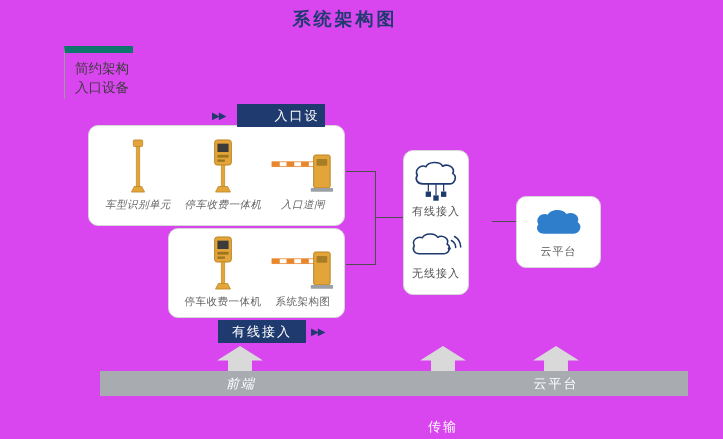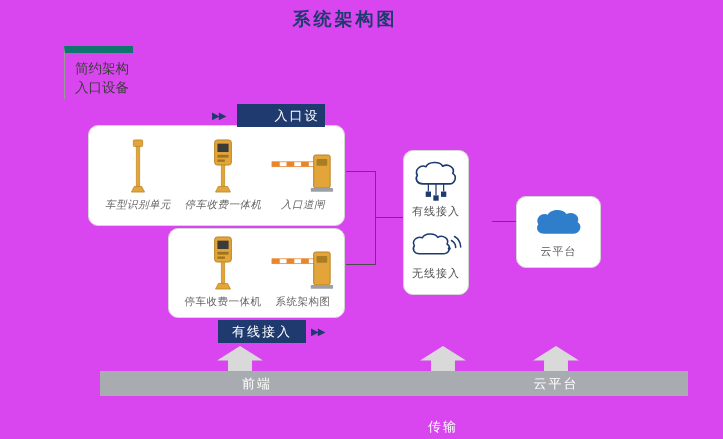--- a/index.html
+++ b/index.html
@@ -177,17 +177,17 @@
         </svg>
     </div>
     <div class="net-label" style="top:47px;">云平台</div>
   </div>
 
   <div class="up-arrow" style="left:217px; top:346px;"></div>
   <div class="up-arrow" style="left:420px; top:346px;"></div>
   <div class="up-arrow" style="left:533px; top:346px;"></div>
 
   <div class="bar"></div>
-  <div class="bar-label" style="left:227px; width:60px;">前端</div>
+  <div class="bar-label" style="left:211px; width:60px;font-style:italic;">前端</div>
   <div class="bar-label" style="left:413px; width:60px;margin-top:43px;">传输</div>
   <div class="bar-label" style="left:521px; width:70px;">云平台</div>
 
 </div>
 
 </body></html>

